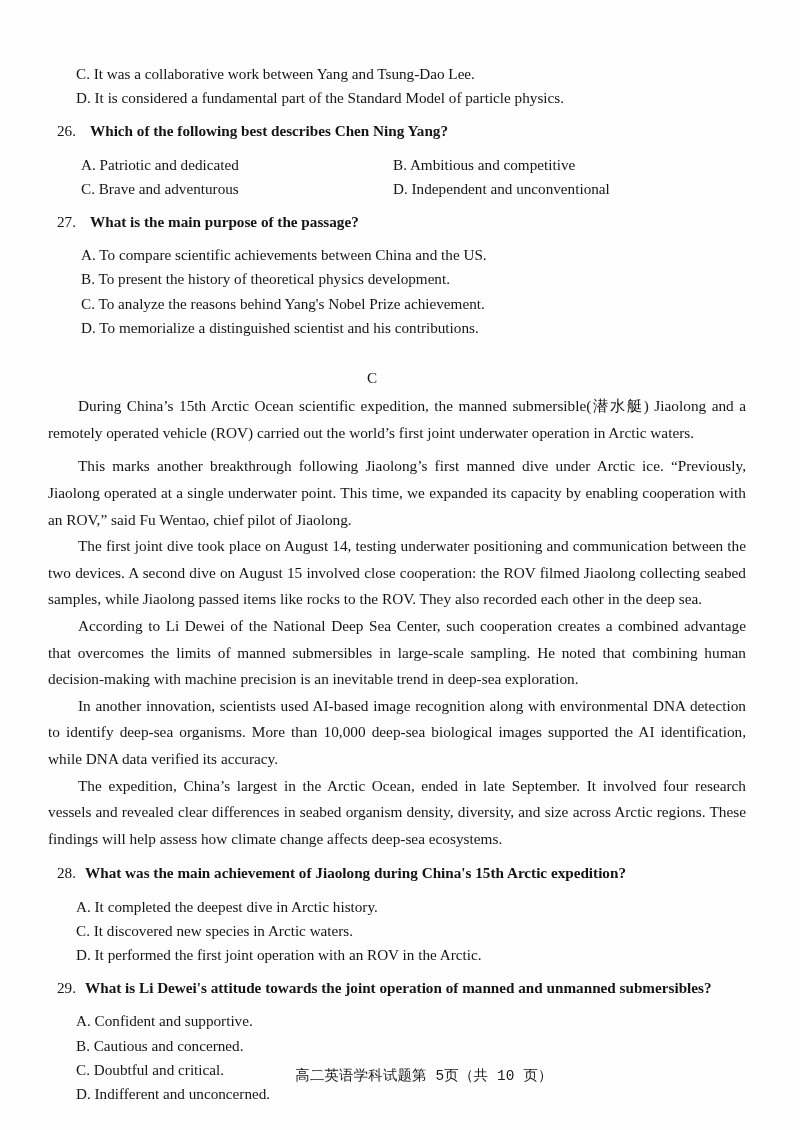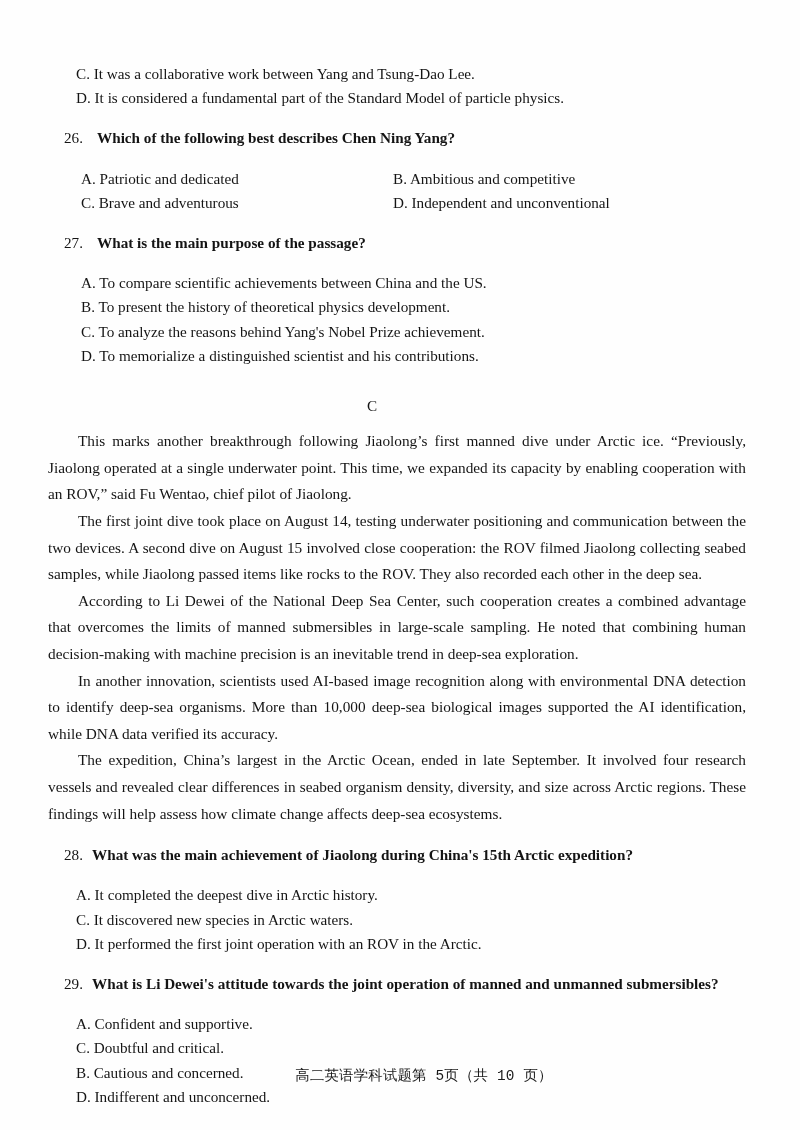--- a/index.html
+++ b/index.html
@@ -31,21 +31,21 @@
     top: 62px;
     width: 698px;
   }
 
   
   .q-line {
     display: flex;
     align-items: baseline;
     font-size: 15.2px;
     line-height: 24.2px;
-    margin: 16px;
+    margin: 9px;
   }
   .q-num {
     width: 33px;
     flex: 0 0 33px;
     text-align: left;
     white-space: nowrap;
   }
   .q-num.narrow {
     width: 28px;
     flex: 0 0 28px;
@@ -141,42 +141,43 @@
       <span class="q-num">27.</span>
       <span class="q-text">What is the main purpose of the passage?</span>
     </div>
     <p class="opt">A. To compare scientific achievements between China and the US.</p>
     <p class="opt">B. To present the history of theoretical physics development.</p>
     <p class="opt">C. To analyze the reasons behind Yang's Nobel Prize achievement.</p>
     <p class="opt">D. To memorialize a distinguished scientist and his contributions.</p>
 
     <p class="section-letter">C</p>
 
+    <p class="para">During China’s 15th Arctic Ocean scientific expedition, the manned submersible(潜水艇) Jiaolong and a remotely operated vehicle (ROV) carried out the world’s first joint underwater operation in Arctic waters.</p>
     <div class="gap-sm"></div>
     <p class="para">This marks another breakthrough following Jiaolong’s first manned dive under Arctic ice. “Previously, Jiaolong operated at a single underwater point. This time, we expanded its capacity by enabling cooperation with an ROV,” said Fu Wentao, chief pilot of Jiaolong.</p>
     <p class="para">The first joint dive took place on August 14, testing underwater positioning and communication between the two devices. A second dive on August 15 involved close cooperation: the ROV filmed Jiaolong collecting seabed samples, while Jiaolong passed items like rocks to the ROV. They also recorded each other in the deep sea.</p>
     <p class="para">According to Li Dewei of the National Deep Sea Center, such cooperation creates a combined advantage that overcomes the limits of manned submersibles in large-scale sampling. He noted that combining human decision-making with machine precision is an inevitable trend in deep-sea exploration.</p>
     <p class="para">In another innovation, scientists used AI-based image recognition along with environmental DNA detection to identify deep-sea organisms. More than 10,000 deep-sea biological images supported the AI identification, while DNA data verified its accuracy.</p>
     <p class="para">The expedition, China’s largest in the Arctic Ocean, ended in late September. It involved four research vessels and revealed clear differences in seabed organism density, diversity, and size across Arctic regions. These findings will help assess how climate change affects deep-sea ecosystems.</p>
 
     <div class="q-line">
       <span class="q-num narrow">28.</span>
       <span class="q-text">What was the main achievement of Jiaolong during China's 15th Arctic expedition?</span>
     </div>
     <p class="opt indent-sm">A. It completed the deepest dive in Arctic history.</p>
     <p class="opt indent-sm">C. It discovered new species in Arctic waters.</p>
     <p class="opt indent-sm">D. It performed the first joint operation with an ROV in the Arctic.</p>
 
     <div class="q-line">
       <span class="q-num narrow">29.</span>
       <span class="q-text">What is Li Dewei's attitude towards the joint operation of manned and unmanned submersibles?</span>
     </div>
     <p class="opt indent-sm">A. Confident and supportive.</p>
+    <p class="opt indent-sm">B. Cautious and concerned.</p>
     <p class="opt indent-sm">C. Doubtful and critical.</p>
-    <p class="opt indent-sm">B. Cautious and concerned.</p>
     <p class="opt indent-sm">D. Indifferent and unconcerned.</p>
 
   </div>
 
   <div class="footer">
     <span class="cn-foot">高二英语学科试题第 5页（共 10 页）</span>
   </div>
 </div>
 
 </body></html>

